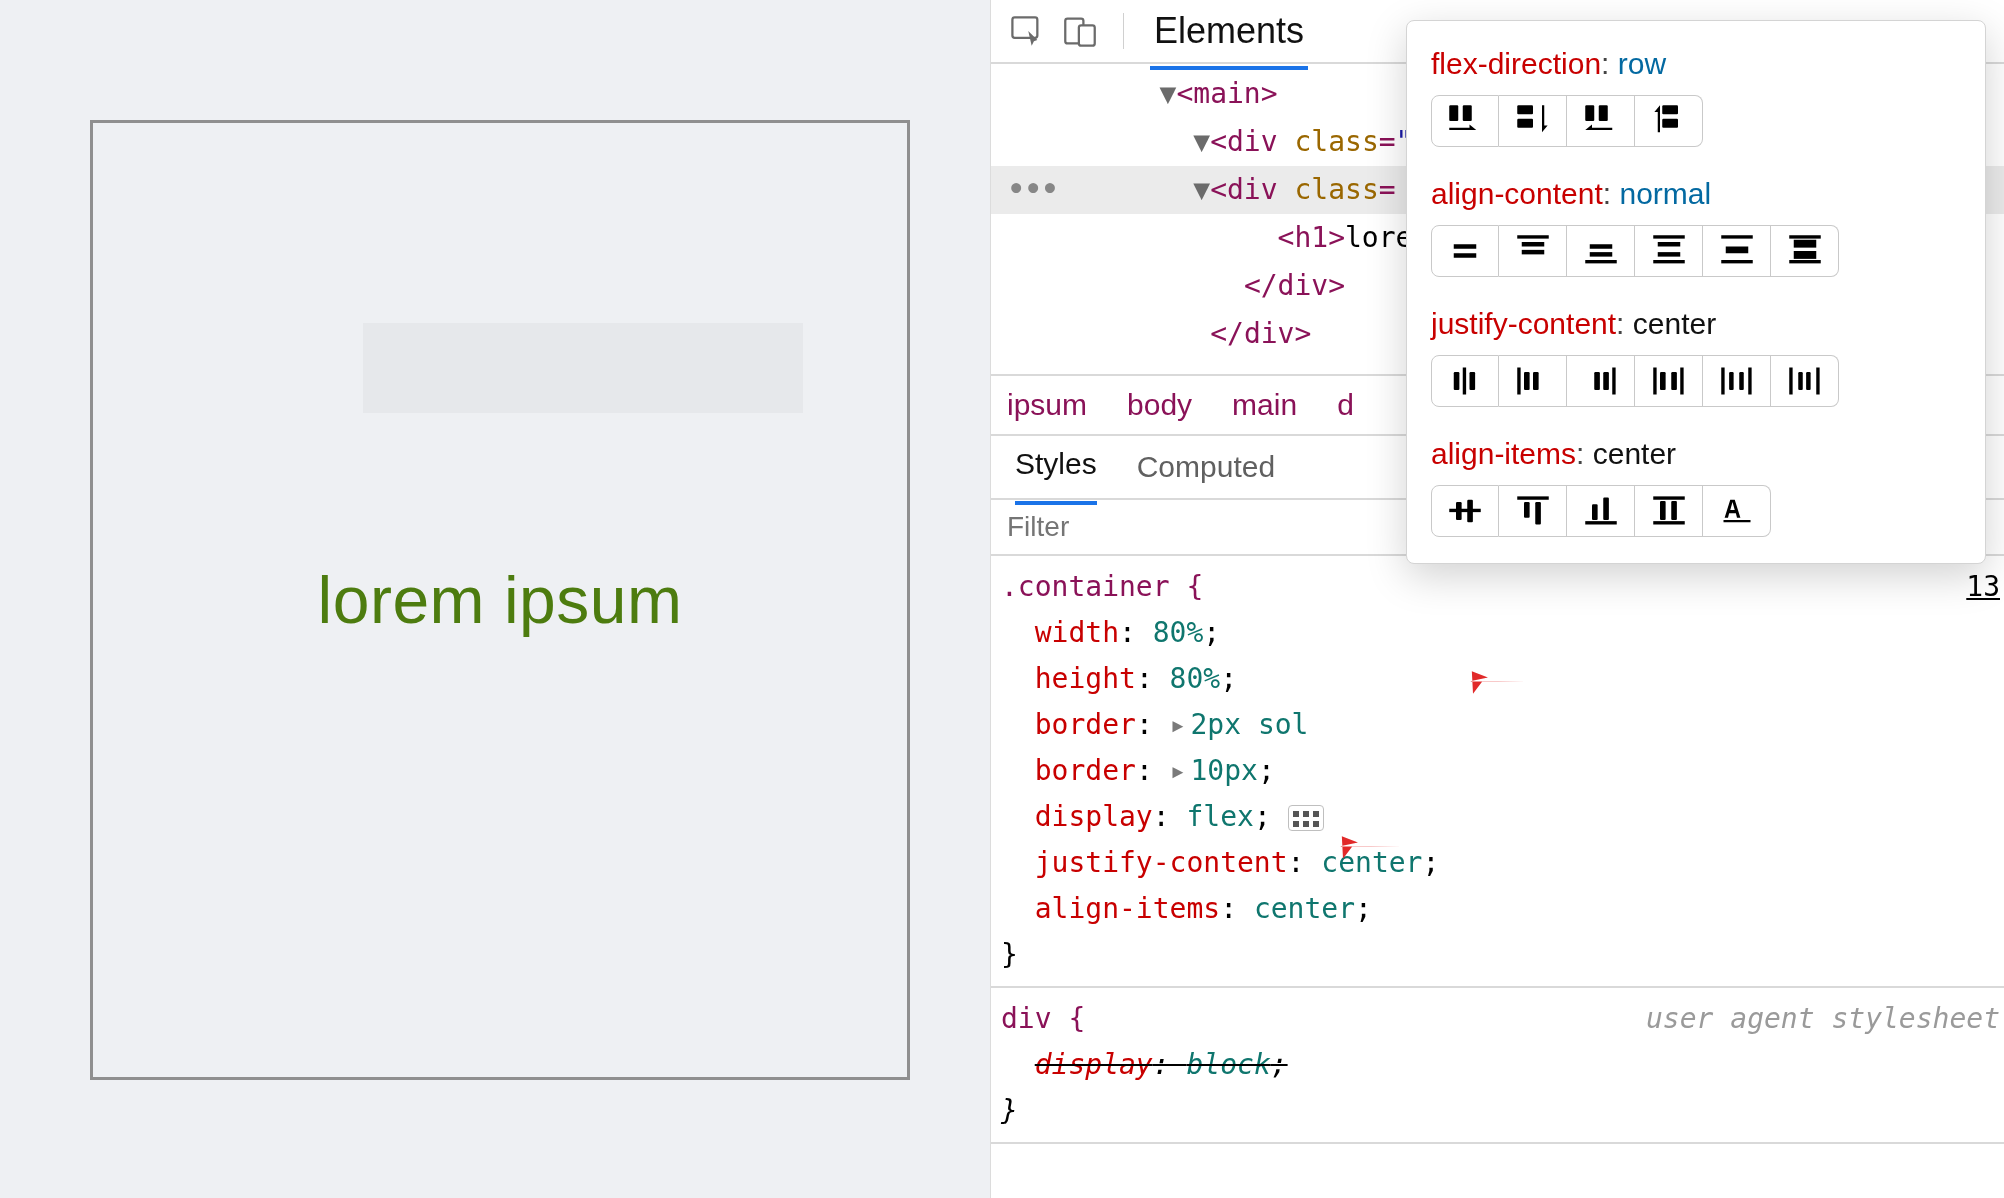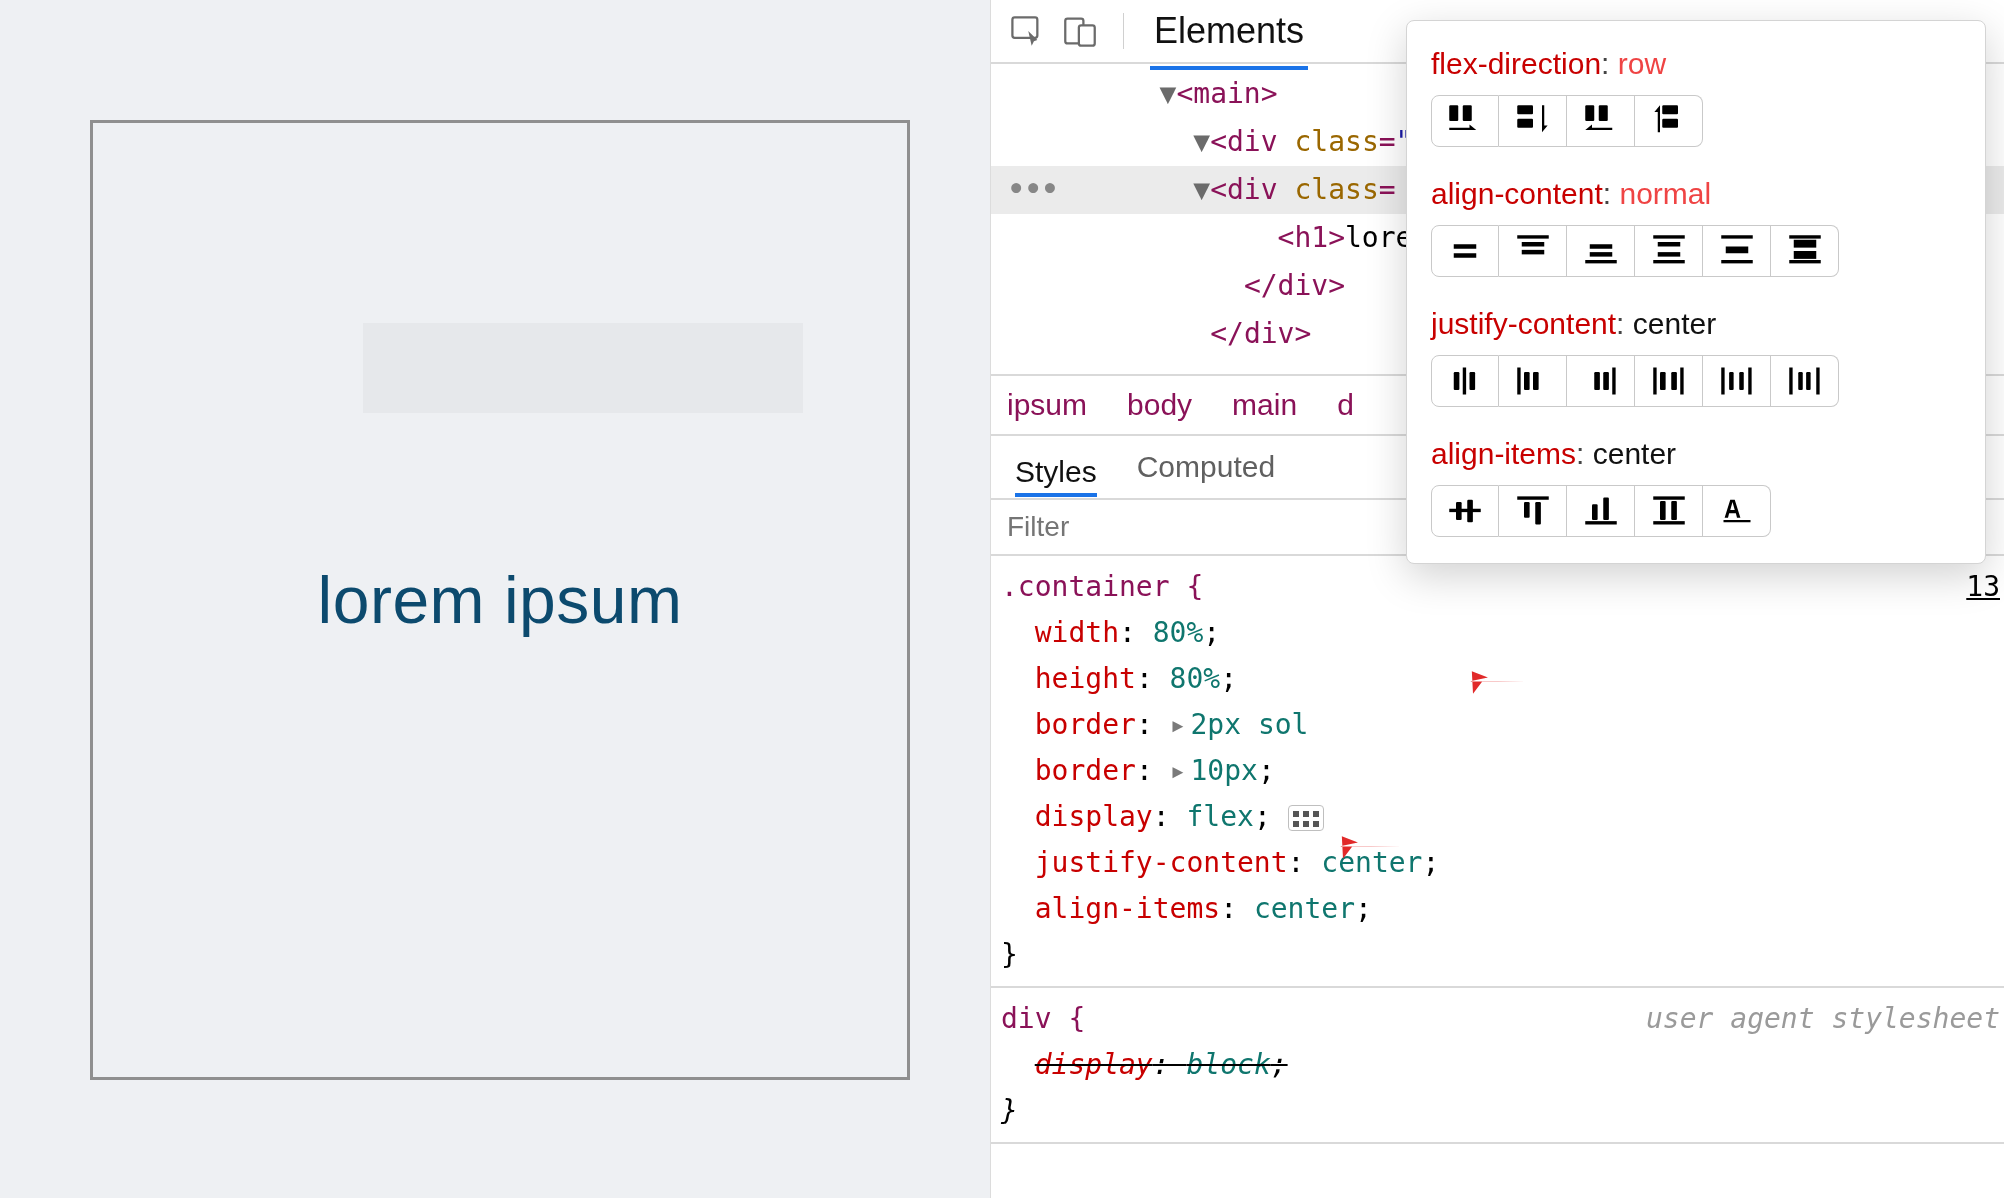--- a/index.html
+++ b/index.html
@@ -32,21 +32,21 @@
   .selection-hilite {
     position: absolute;
     left: 270px;
     top: 200px;
     width: 440px;
     height: 90px;
     background: rgba(0,0,0,0.03);
   }
   .lorem {
     font-size: 66px;
-    color: #0c4a6e;
+    color: #4d7c0f;
     font-weight: 400;
     letter-spacing: 0.5px;
   }
 
   
   .devtools {
     flex: 1;
     display: flex;
     flex-direction: column;
     position: relative;
@@ -114,21 +114,21 @@
   .panel-tabs {
     display:flex;
     height: 64px;
     border-bottom: 2px solid #d9d9d9;
     align-items:center;
     gap: 40px;
     padding-left: 24px;
     font-size: 30px;
   }
   .panel-tab { color:#606060; }
-  .panel-tab.active { color:#111; border-bottom: 4px solid #1a73e8; padding-bottom: 4px; margin-bottom: -18px; }
+  .panel-tab.active { color:#111; border-bottom: 4px solid #1a73e8; padding-bottom: 20px; margin-bottom: -18px; }
 
   .filter-row {
     border-bottom: 2px solid #d9d9d9;
     height: 56px;
     display:flex;
     align-items:center;
     padding: 0 14px;
   }
   .filter-input {
     border: none; outline: none;
@@ -173,21 +173,21 @@
     border:1px solid #d4d4d4;
     border-radius: 8px;
     box-shadow: 0 12px 40px rgba(0,0,0,0.18);
     padding: 26px 24px 20px 24px;
     font-size: 30px;
   }
   .fp-group { margin-bottom: 30px; }
   .fp-label { margin-bottom: 14px; }
   .fp-label .name { color:#c80000; }
   .fp-label .sep { color:#444; }
-  .fp-label .value { color:#ef4444; }
+  .fp-label .value { color:#0369a1; }
   .fp-label .value.on { color:#111; }
   .btnrow { display:flex; }
   .fp-btn {
     width: 68px; height: 52px;
     border:1px solid #c9c9c9;
     display:flex; align-items:center; justify-content:center;
     font-size: 26px;
     color:#353535;
     background:#fff;
   }

